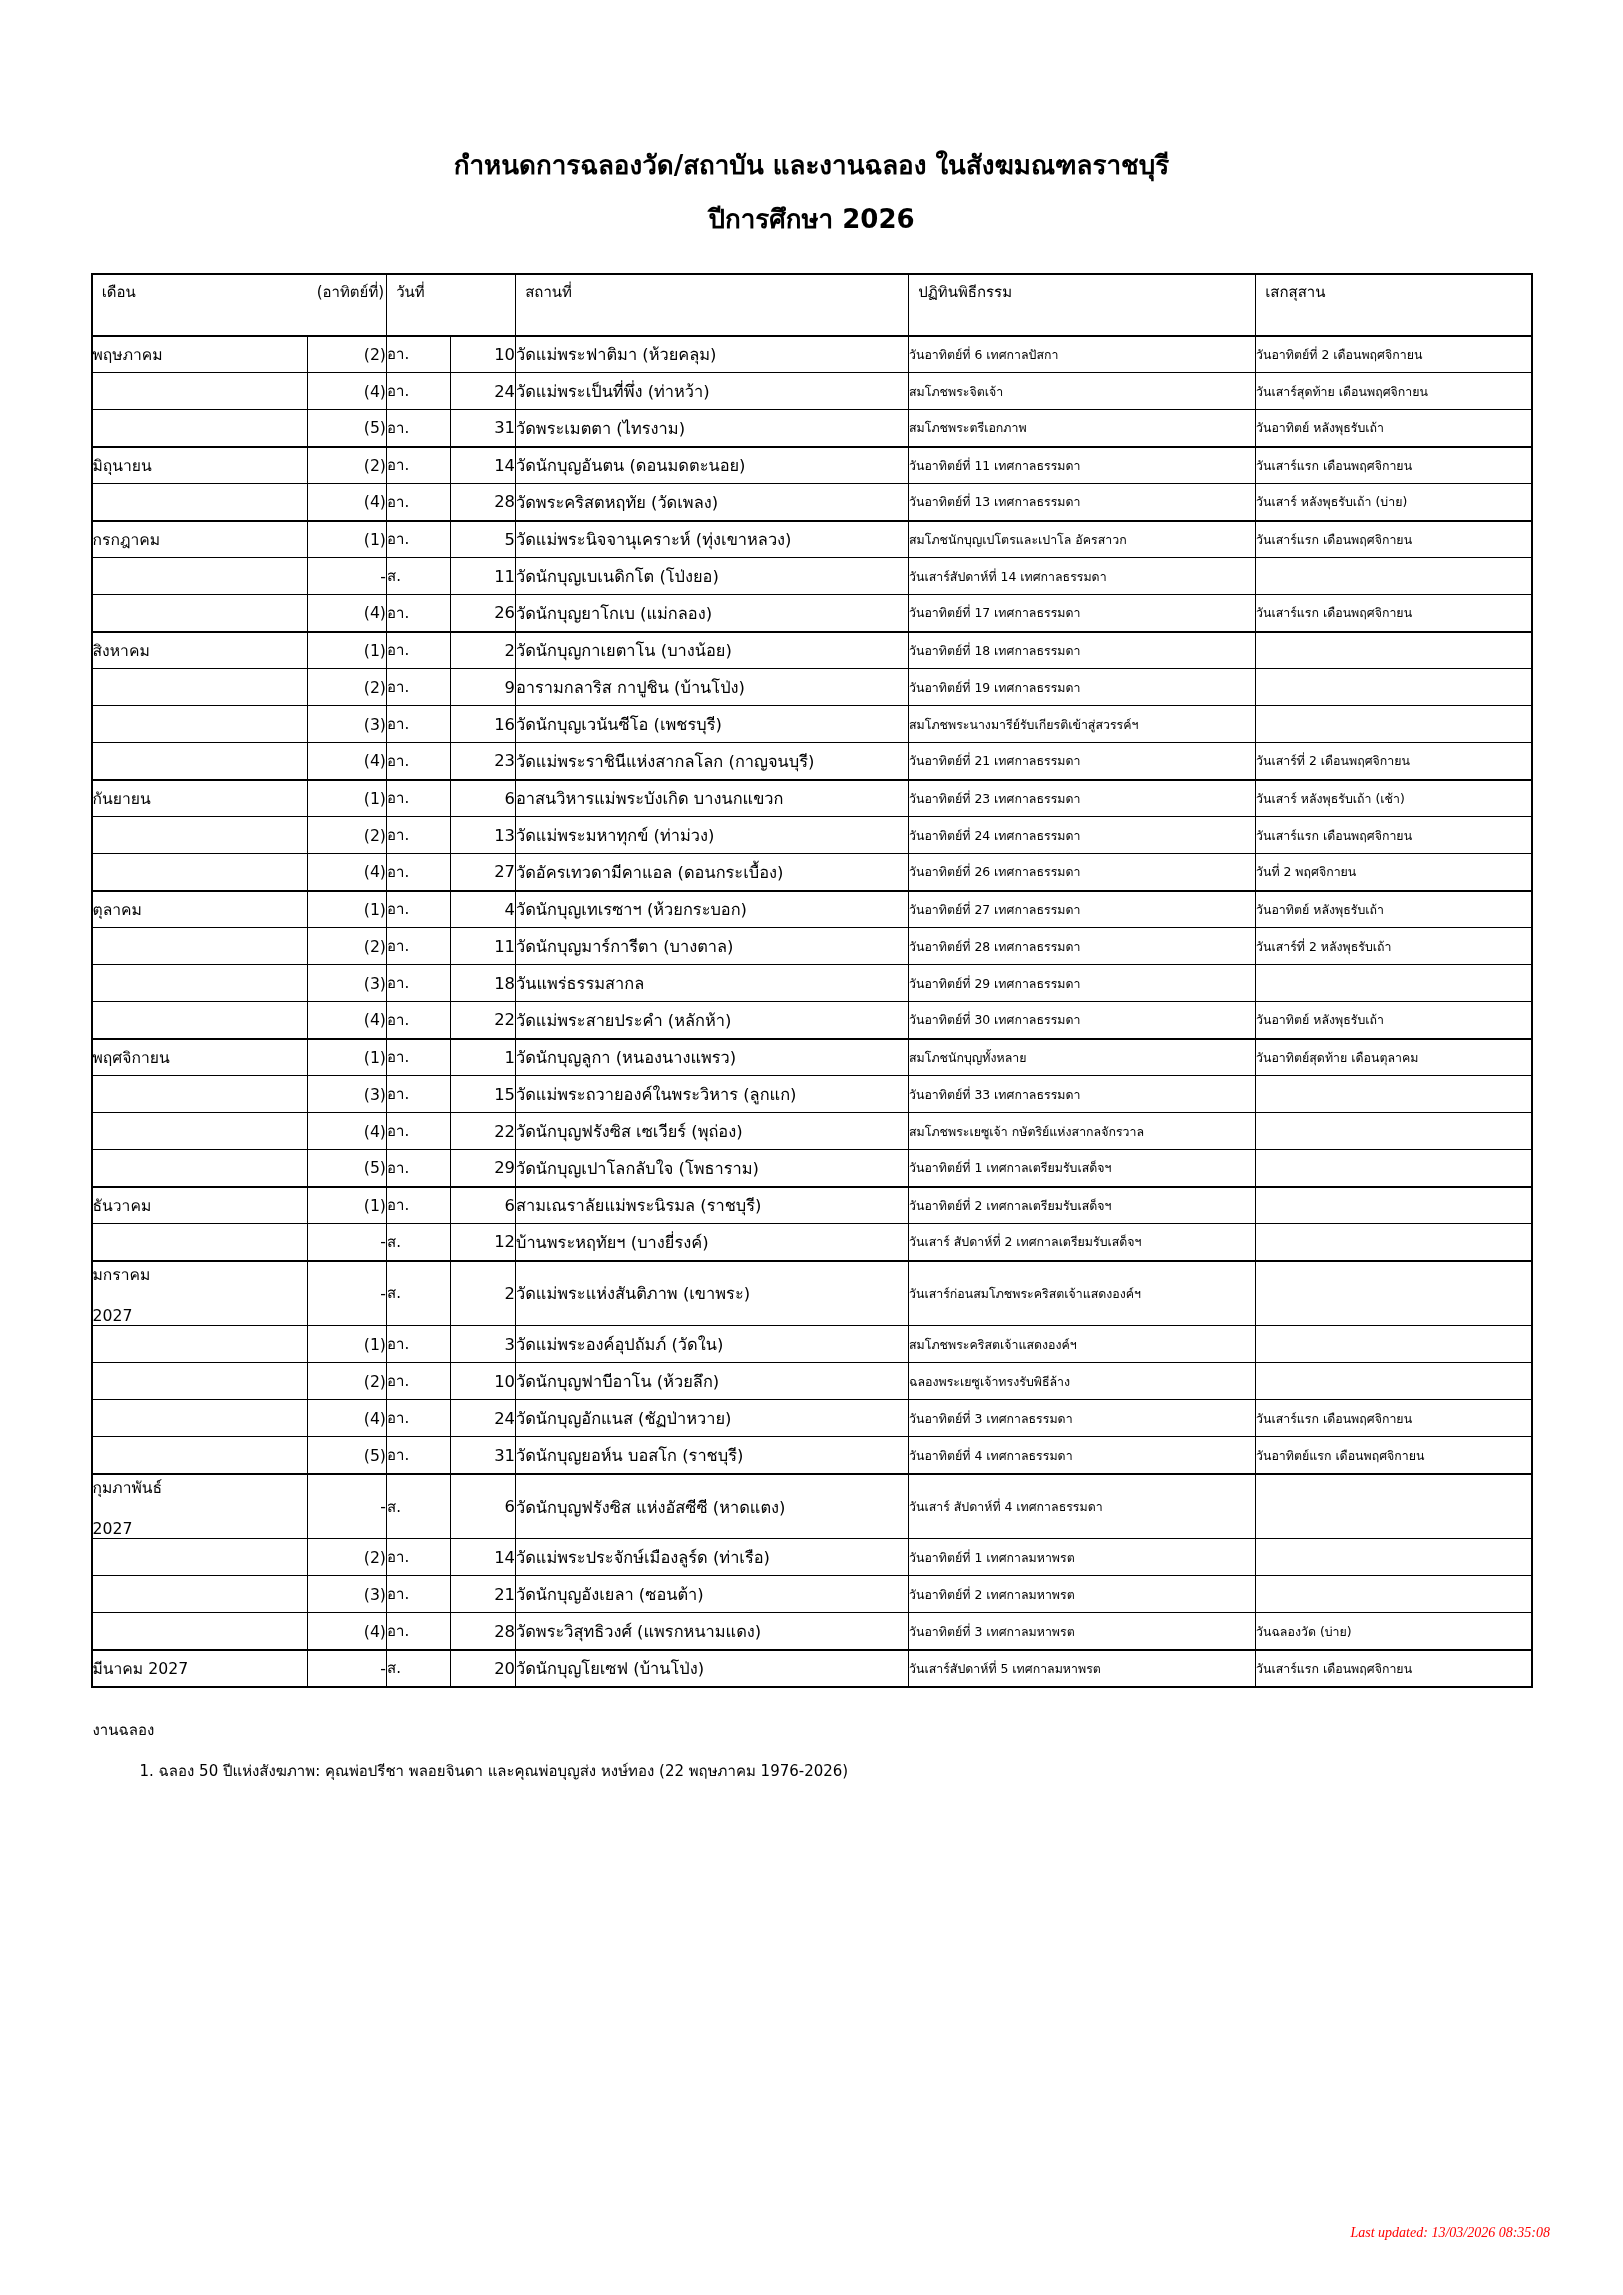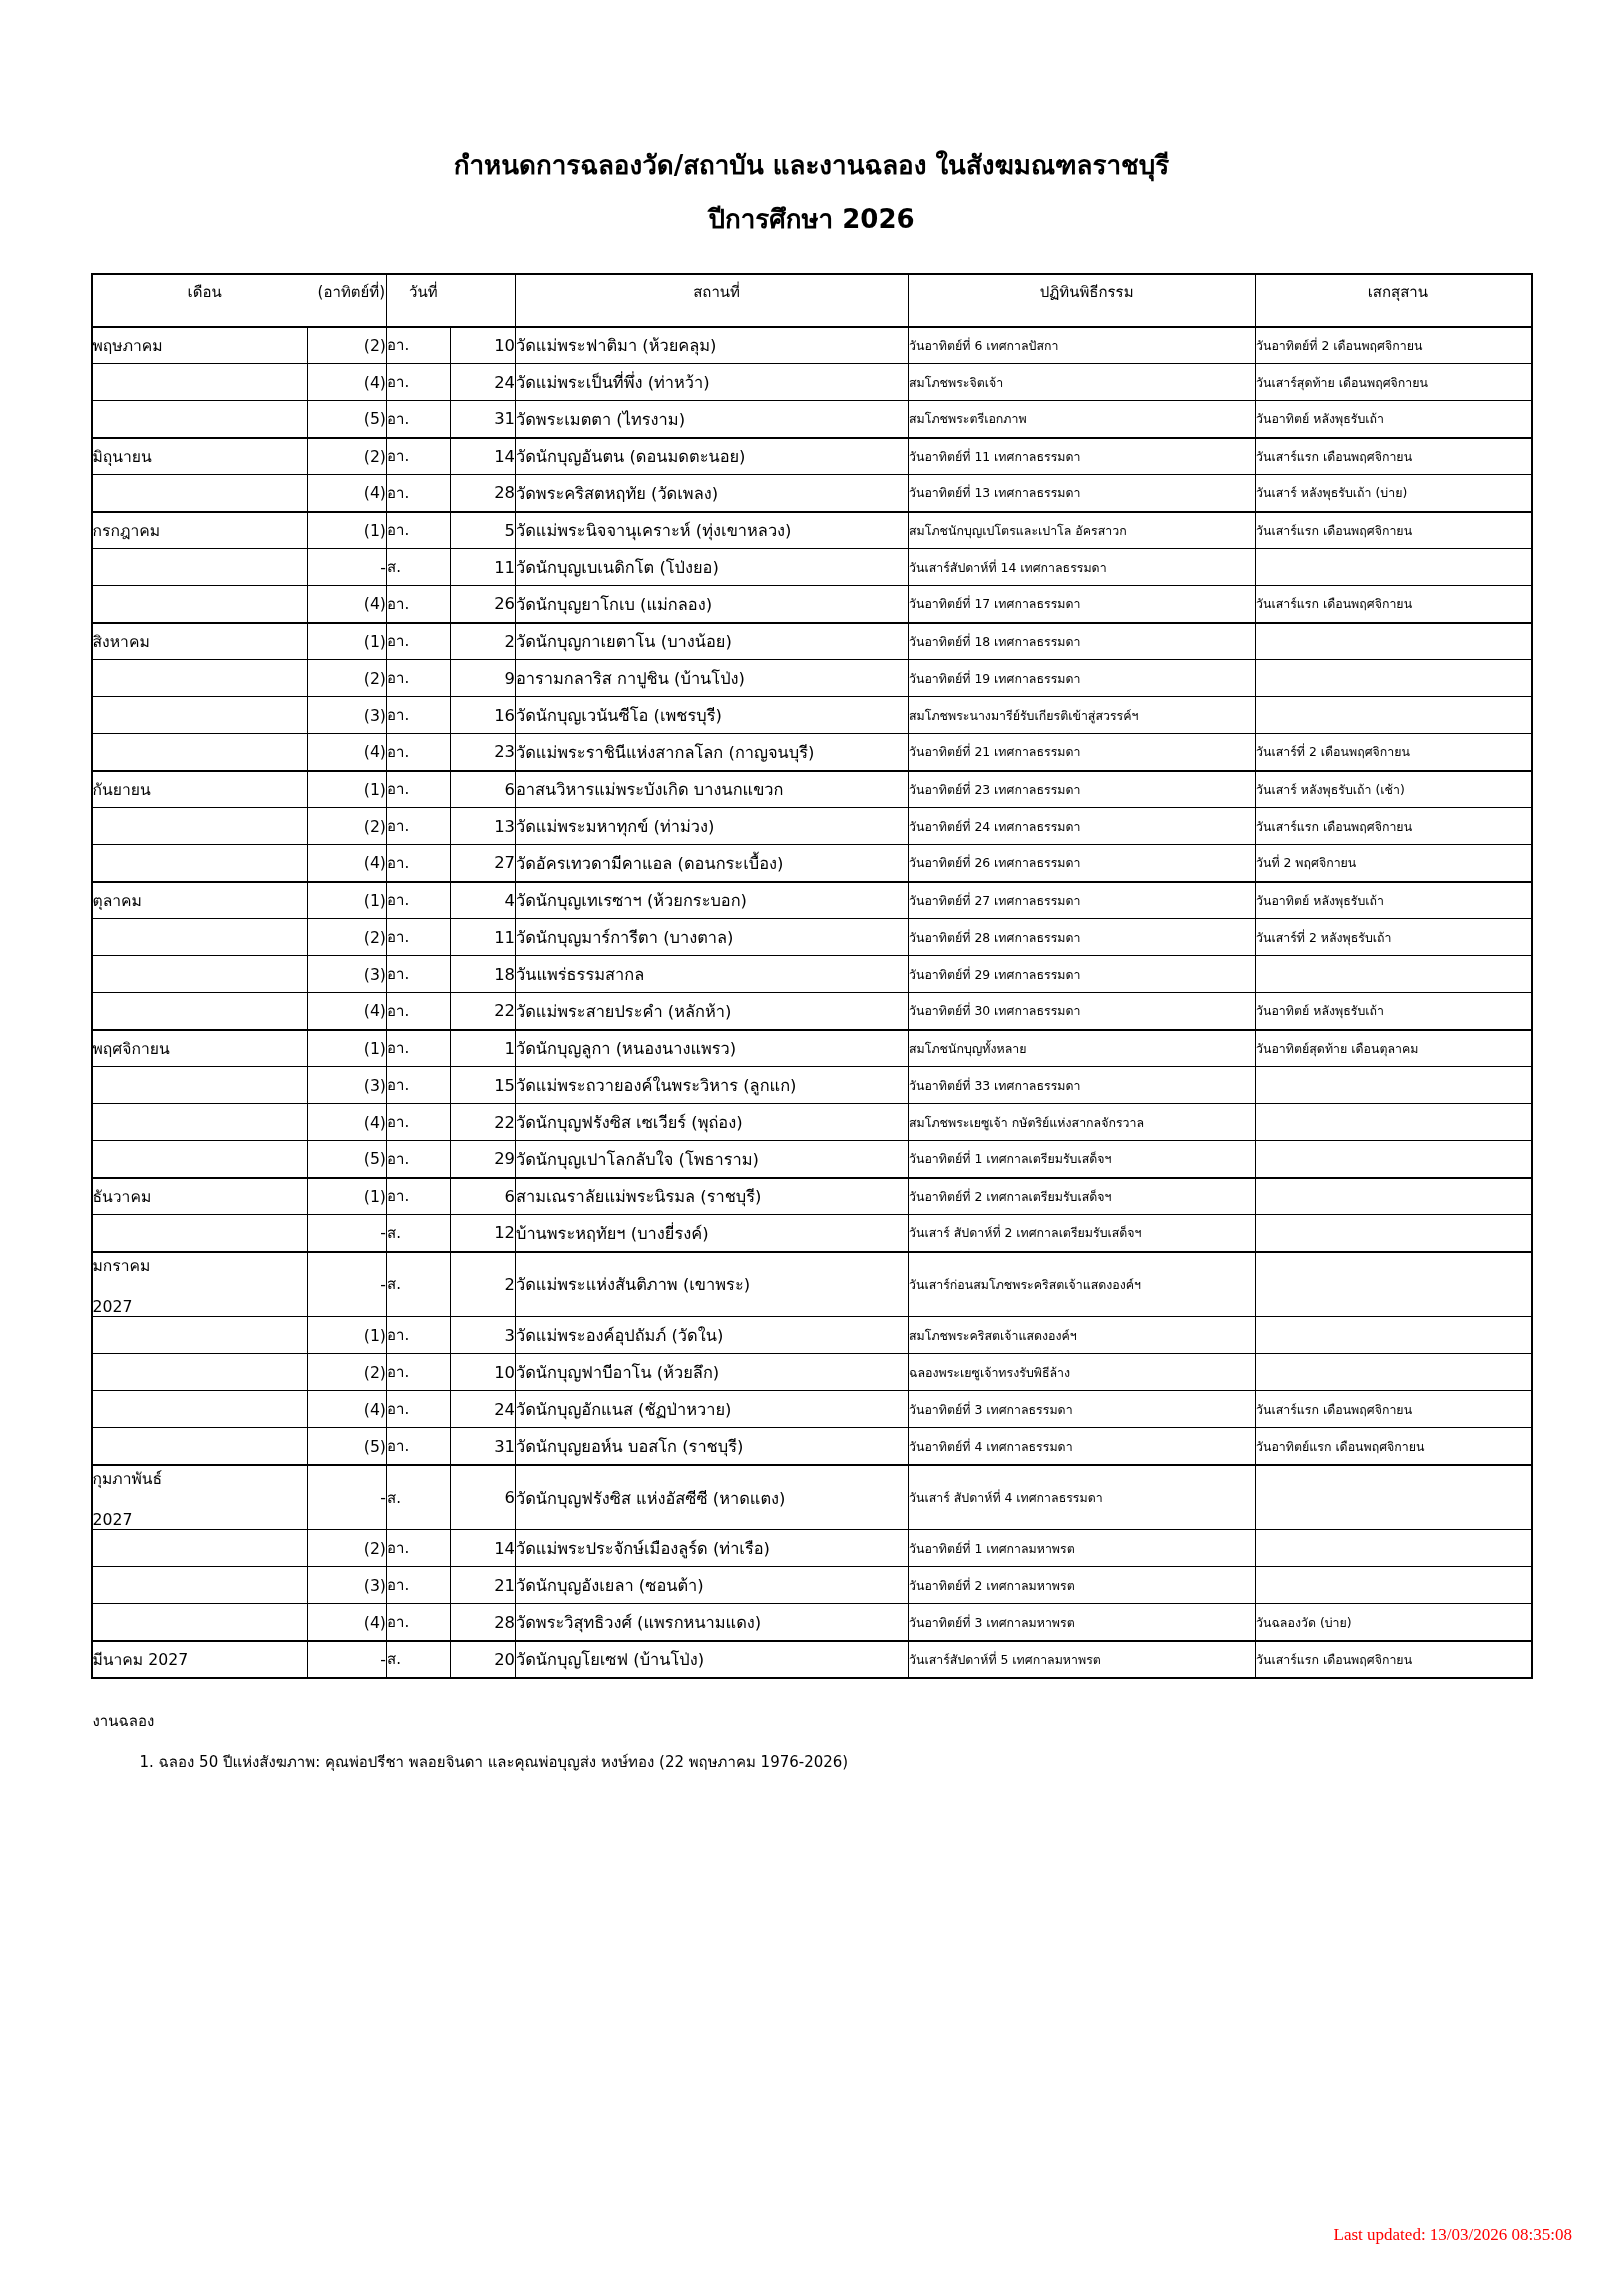--- a/index.html
+++ b/index.html
@@ -58,24 +58,24 @@
 
   table.sched th, table.sched td {
     border: 1.3px solid #000;
     padding: 0;
     vertical-align: middle;
     font-weight: 400;
   }
   table.sched thead th {
     height: 38px;
     font-size: 15px;
-    text-align: center;
+    text-align: left;
     padding-left: 9.2px;
     padding-top: 5.2px;
-    padding-bottom: 8px;
+    padding-bottom: 17px;
     vertical-align: top;
   }
   thead th.h-month { border-right: none; }
   thead th.h-week  { border-left: none; text-align: left; padding-left: 0; }
   thead th.h-dow   { border-right: none; }
   thead th.h-daynum{ border-left: none; }
 
   td.month-cell {
     font-size: 15.7px;
     padding-left: 10.5px;
@@ -138,26 +138,27 @@
     font-size: 15px;
     margin-left: 1px;
   }
   .footer-item {
     font-size: 15px;
     margin-top: 17px;
     margin-left: 48px;
   }
   .last-updated {
     position: absolute;
-    right: 51px;
+    right: 73px;
     top: 2225px;
     font-family: "Liberation Serif", "DejaVu Serif", serif;
-    font-size: 17px;
+    font-size: 14px;
     color: #ff0000;
     white-space: nowrap;
+    font-style: italic;
   }
 </style>
 </head>
 <body>
 
 <div class="page">
 
   <div class="title-block">
     <div class="title-line1">กำหนดการฉลองวัด/สถาบัน และงานฉลอง ในสังฆมณฑลราชบุรี</div>
     <div class="title-line2">ปีการศึกษา 2026</div>

